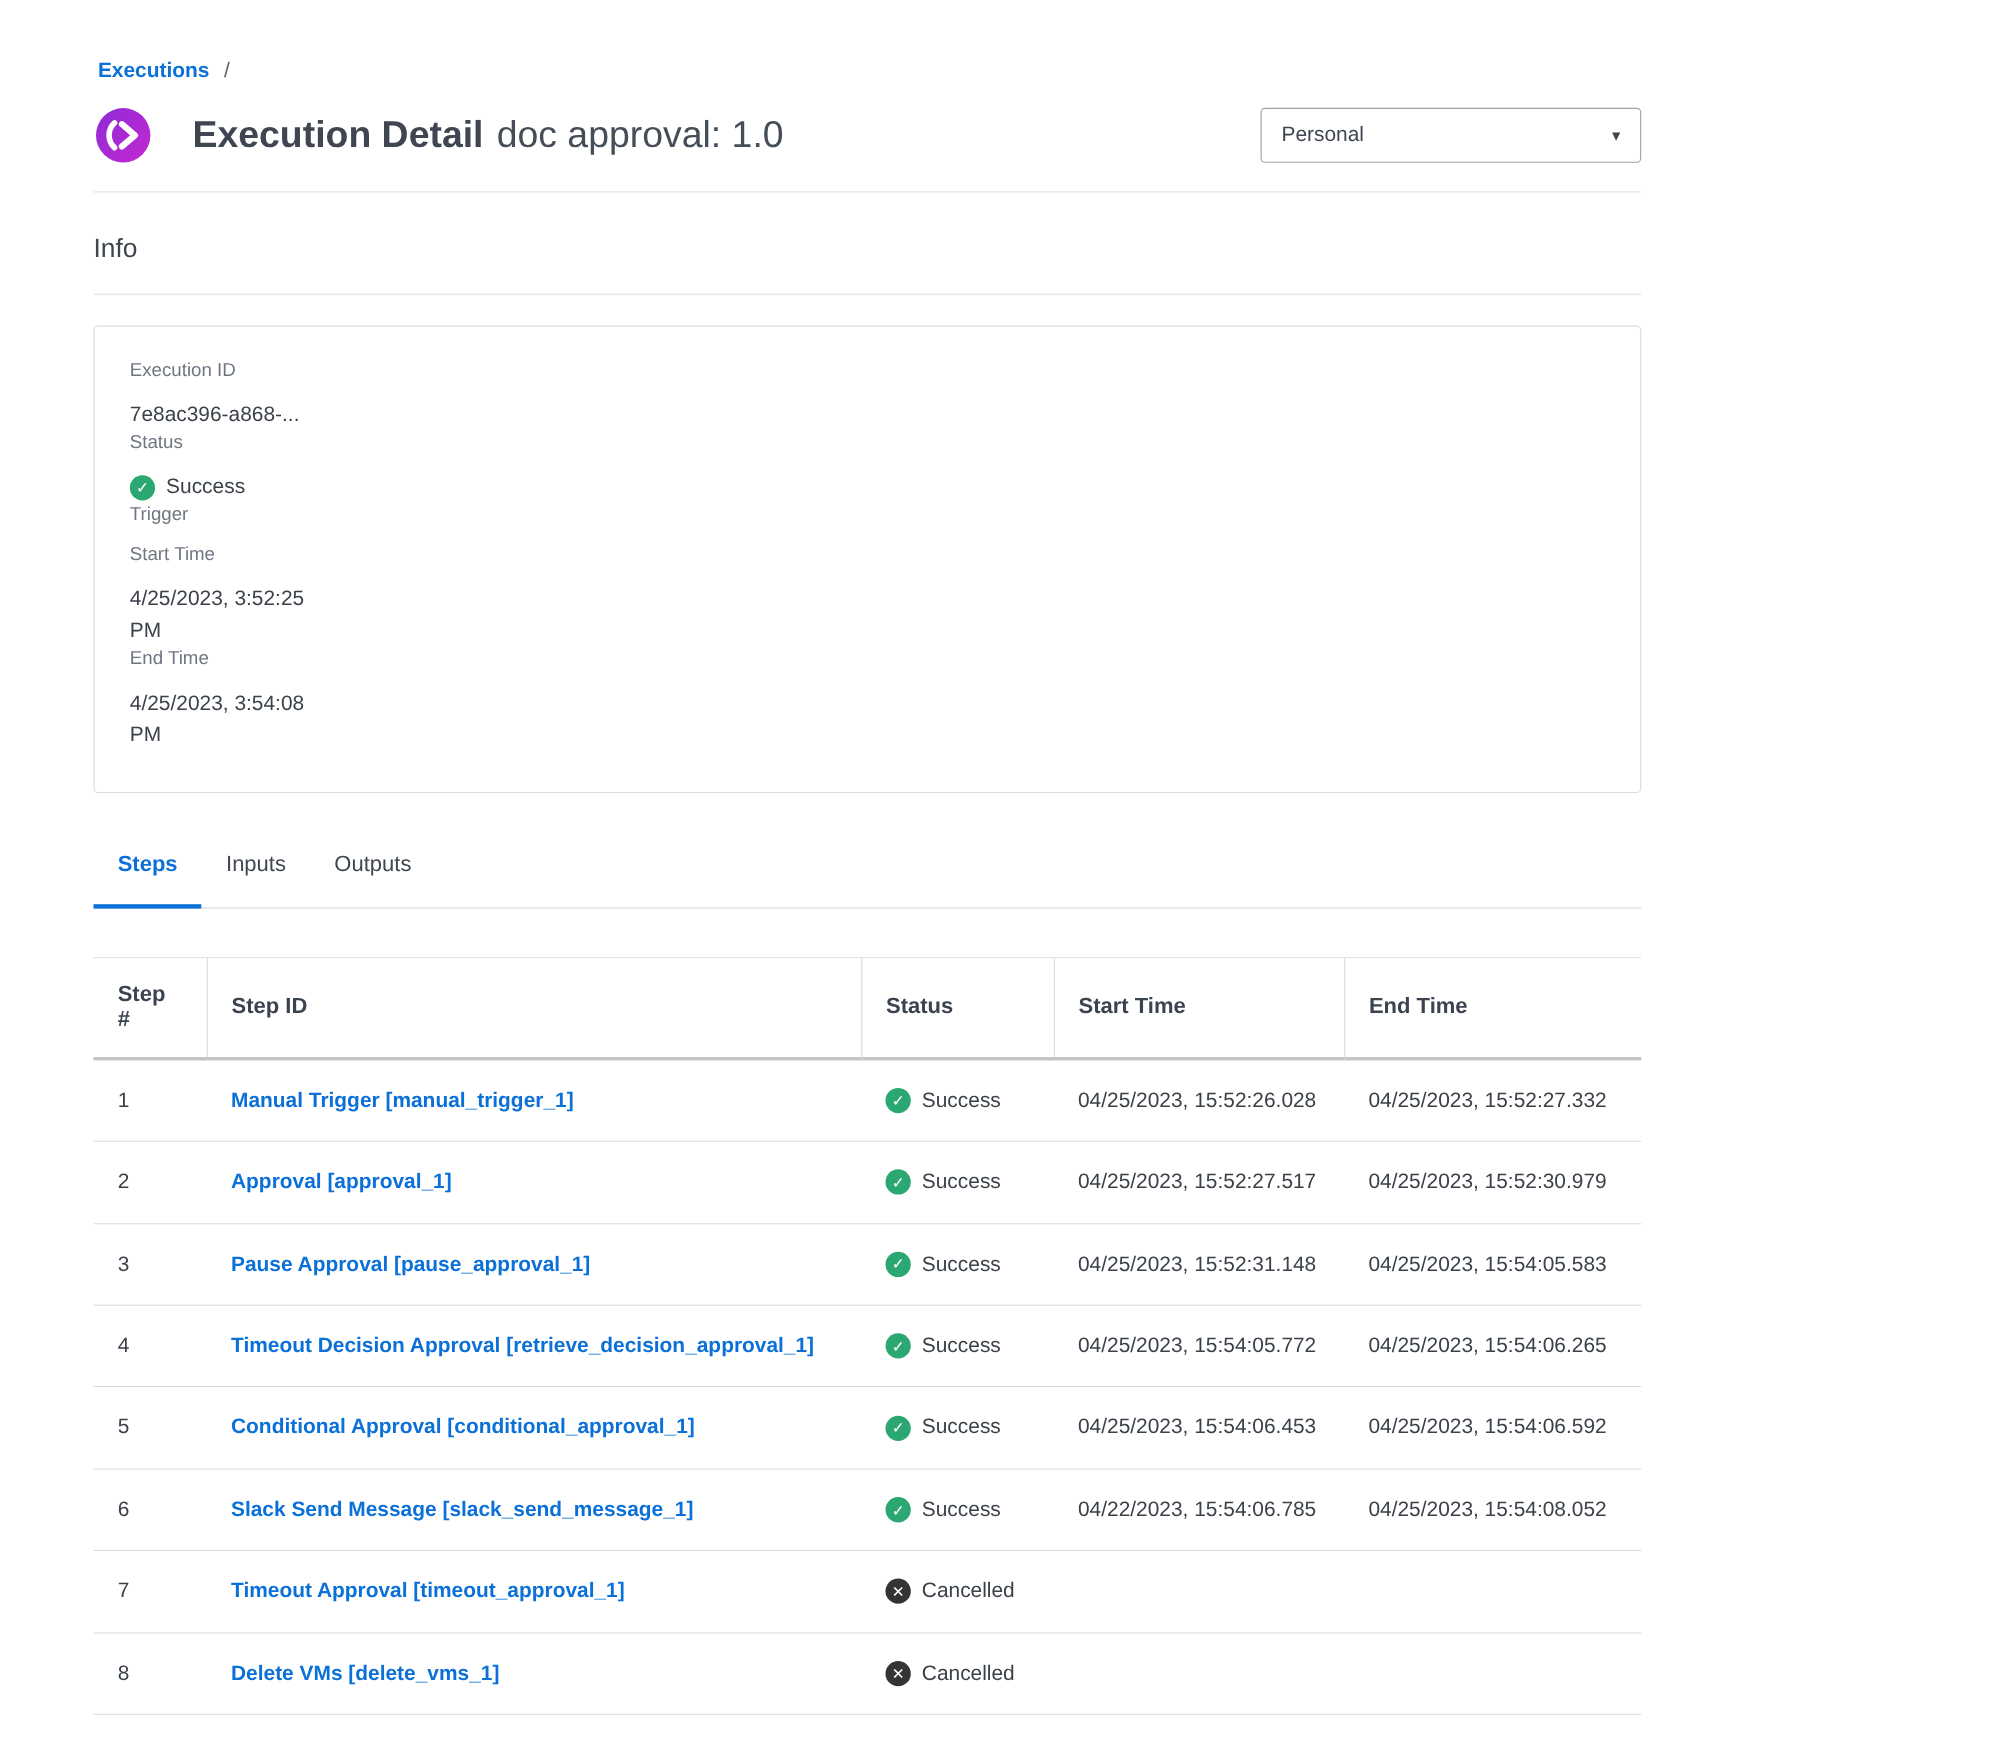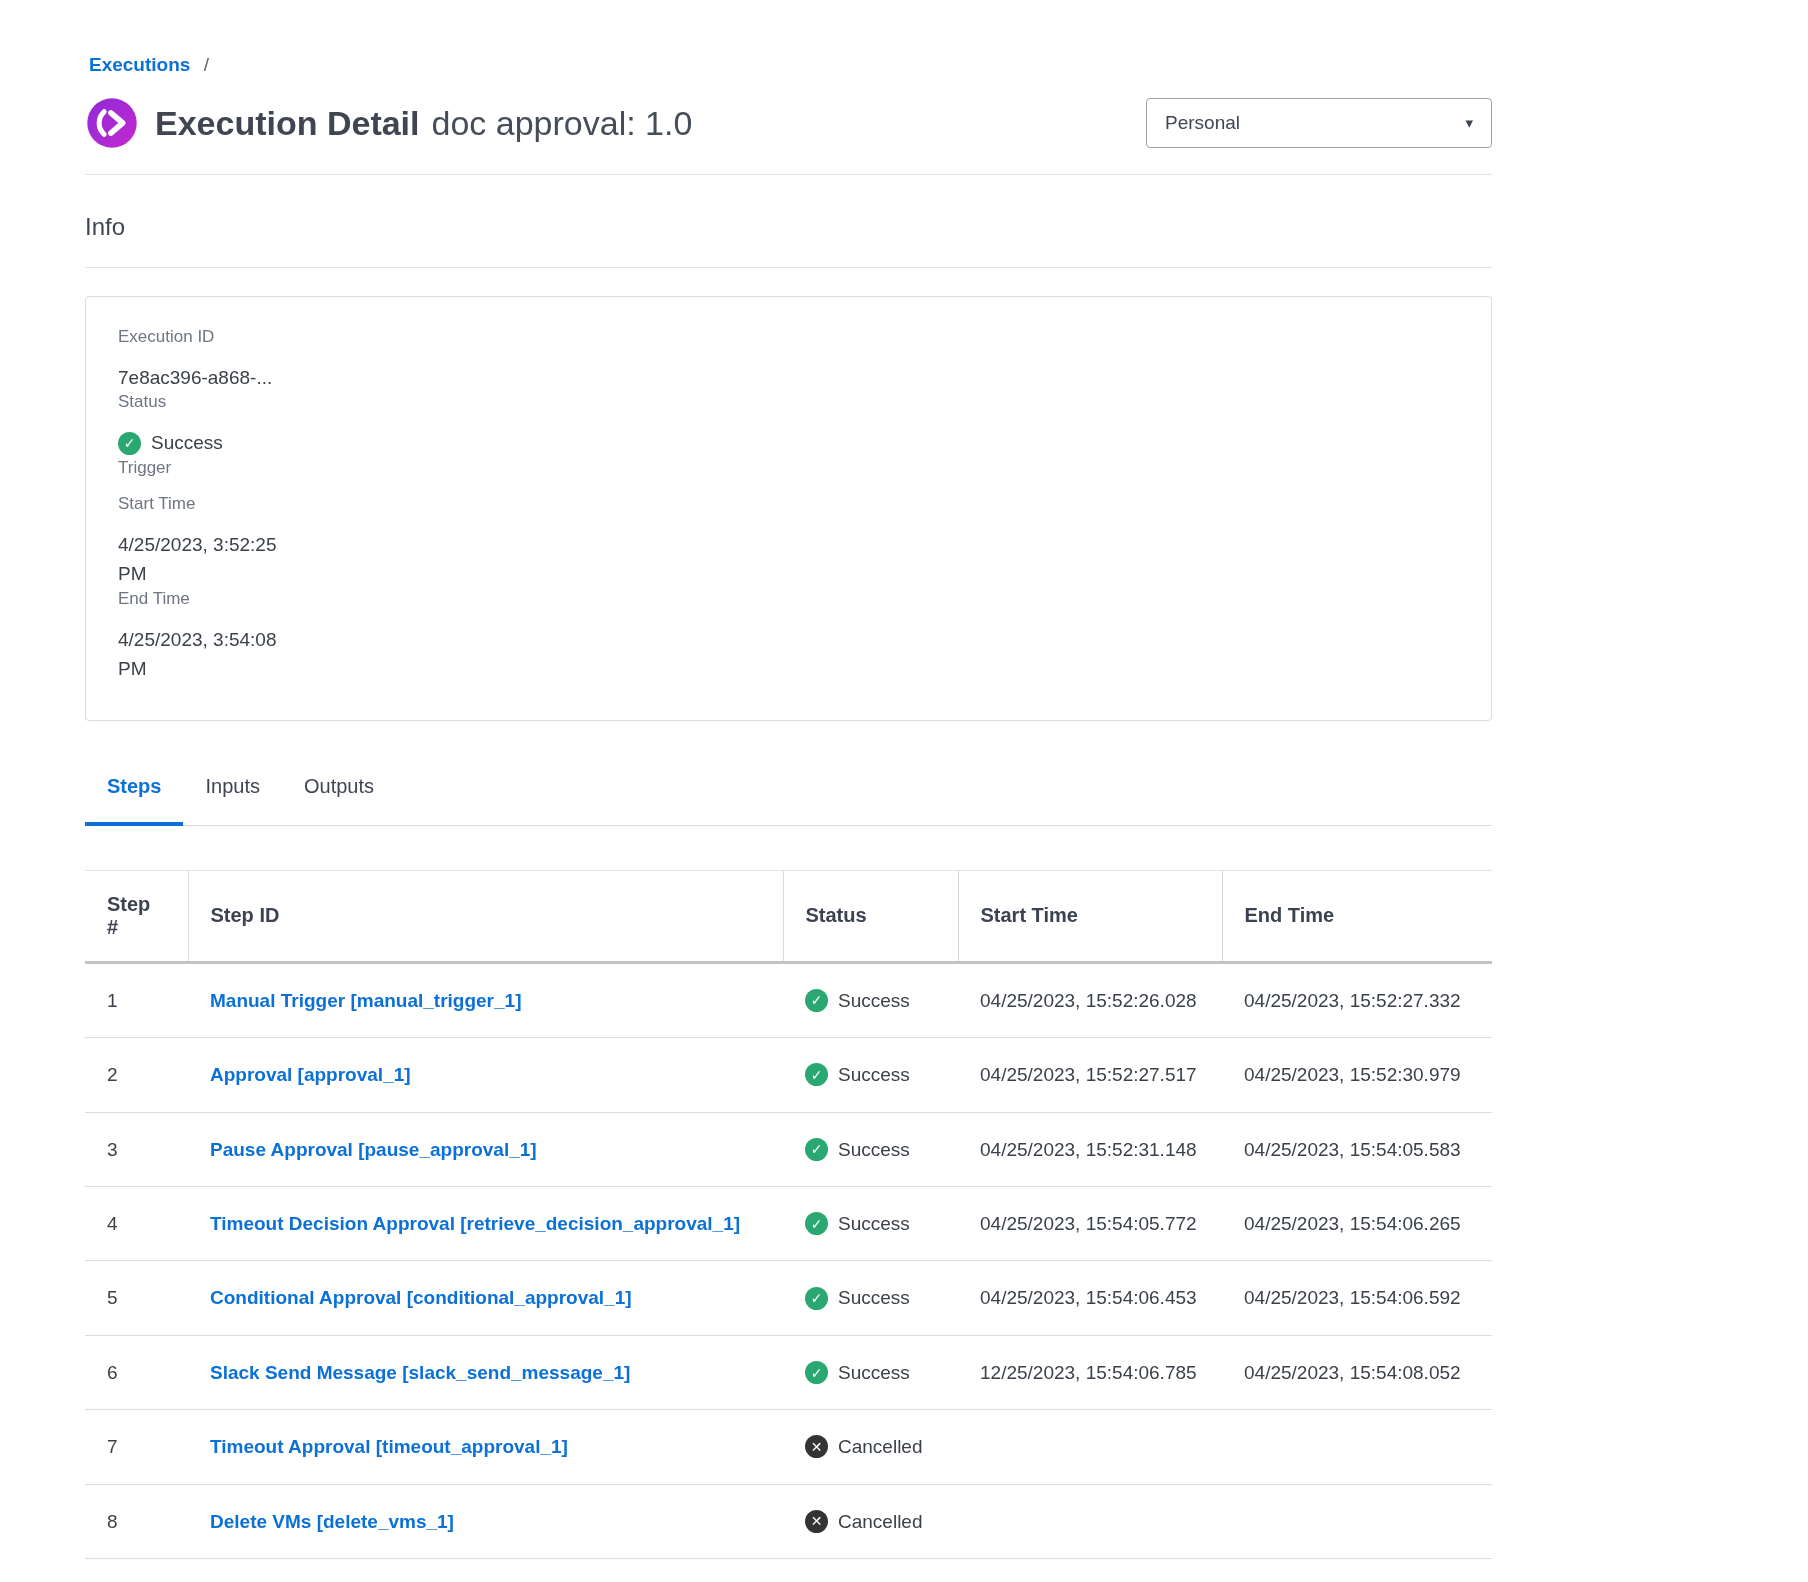--- a/index.html
+++ b/index.html
@@ -19,21 +19,21 @@
     width:1808px;
   }
   .page{width:1407px;margin-left:85px;padding-top:34px;}
 
   
   .breadcrumb{font-size:19px;margin-left:4px;margin-top:20px;}
   .breadcrumb a{color:var(--link_blue,#0b70d8);text-decoration:none;font-weight:600;cursor:pointer;}
   .breadcrumb .sep{color:#5b626b;margin-left:8px;}
 
   
-  .title-row{display:flex;align-items:center;margin-top:20px;}
+  .title-row{display:flex;align-items:center;margin-top:20px;gap:20px;}
   .app-icon{width:54px;height:54px;flex:0 0 auto;display:inline-flex;}
   h1{display:flex;align-items:baseline;margin:0 0 0 16px;font-size:34px;line-height:1.2;}
   h1 .title{font-weight:700;color:#3f4652;}
   h1 .subtitle{font-weight:400;color:#454d58;margin-left:12px;}
   .scope-select{
     margin-left:auto;width:346px;height:50px;border:1px solid #9ba2a9;border-radius:4px;
     display:flex;align-items:center;justify-content:space-between;padding:4px 18px;
     font-size:19px;color:#3f4652;cursor:pointer;background:#fff;
   }
   .scope-select .chevron{font-size:15px;color:#3f4652;}
@@ -239,21 +239,21 @@
       </tr>
       <tr>
         <td>6</td>
         <td><a>Slack Send Message [slack_send_message_1]</a></td>
         <td>
             <span class="status-inline">
               <span class="badge success">✓</span>
               <span>Success</span>
             </span>
           </td>
-        <td>12/25/2023, 15:54:06.785</td>
+        <td>04/22/2023, 15:54:06.785</td>
         <td>04/25/2023, 15:54:08.052</td>
       </tr>
       <tr>
         <td>7</td>
         <td><a>Timeout Approval [timeout_approval_1]</a></td>
         <td>
             <span class="status-inline">
               <span class="badge cancelled">✕</span>
               <span>Cancelled</span>
             </span>

